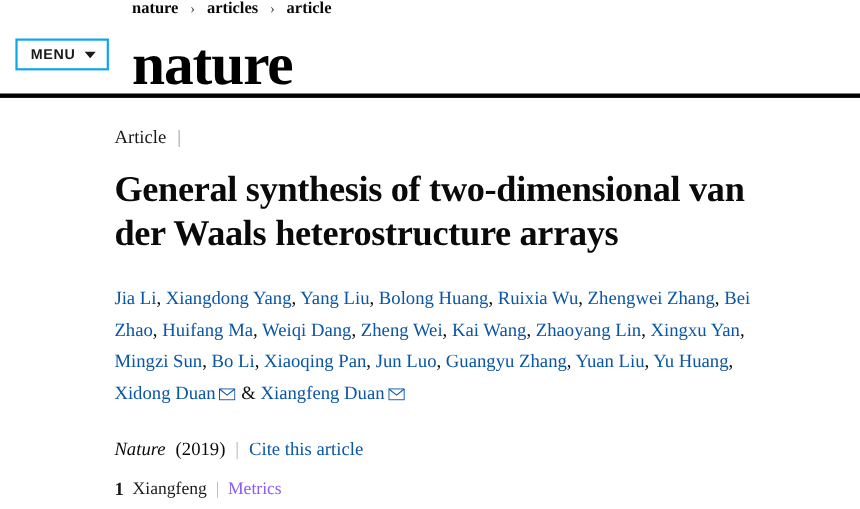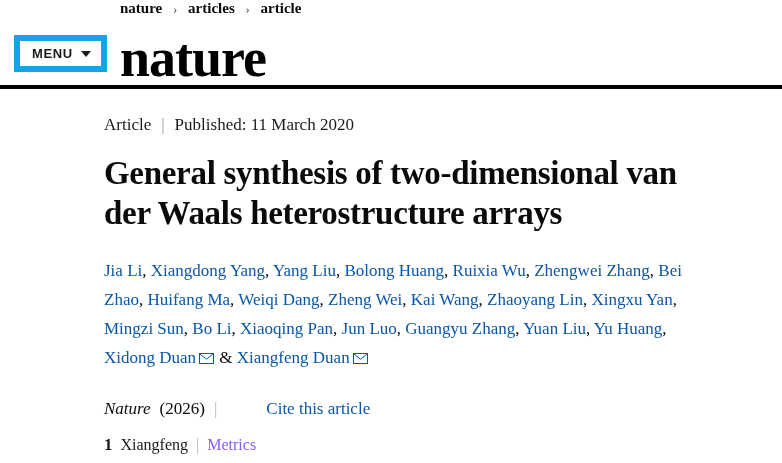--- a/index.html
+++ b/index.html
@@ -42,21 +42,21 @@
     position: relative;
     height: 62px;
     border-bottom: 4px solid #000;
     display: flex;
     align-items: center;
   }
   .menu-button {
     position: absolute;
     left: 14px;
     top: 12px;
-    border: 6px solid #0ea5e9;
+    border: 2px solid #0ea5e9;
     background: #fff;
     padding: 5px 10px 5px 12px;
     font-size: 13px;
     letter-spacing: 0.6px;
     font-weight: bold;
     color: #1a1a1a;
     display: flex;
     align-items: center;
     gap: 8px;
     cursor: pointer;
@@ -142,21 +142,20 @@
   .journal-line .jname {
     font-style: italic;
   }
   .journal-line .divider {
     color: #b5b5b5;
     font-weight: 300;
   }
   .journal-line a {
     color: #0b56a5;
     text-decoration: none;
-    margin-left: 40px;
   }
   .metrics-line {
     font-family: "Liberation Serif", serif;
     font-size: 16px;
     display: flex;
     align-items: center;
     gap: 8px;
     color: #1a1a1a;
   }
   .metrics-line .count {
@@ -189,39 +188,38 @@
     <span class="chev"></span>
   </button>
   <div class="brand">nature</div>
 </div>
 
 <div class="article">
 
   <div class="meta-line">
     <span>Article</span>
     <span class="divider">|</span>
-    <span>Published: 11 March 2020</span>
   </div>
 
   <h1 class="article-title">General synthesis of two-dimensional van der Waals heterostructure arrays</h1>
 
   <div class="authors">
     <a href="#">Jia Li</a><span class="sep">, </span><a href="#">Xiangdong Yang</a><span class="sep">, </span><a href="#">Yang Liu</a><span class="sep">, </span><a href="#">Bolong Huang</a><span class="sep">, </span><a href="#">Ruixia Wu</a><span class="sep">, </span><a href="#">Zhengwei Zhang</a><span class="sep">, </span><a href="#">Bei Zhao</a><span class="sep">, </span><a href="#">Huifang Ma</a><span class="sep">, </span><a href="#">Weiqi Dang</a><span class="sep">, </span><a href="#">Zheng Wei</a><span class="sep">, </span><a href="#">Kai Wang</a><span class="sep">, </span><a href="#">Zhaoyang Lin</a><span class="sep">, </span><a href="#">Xingxu Yan</a><span class="sep">, </span><a href="#">Mingzi Sun</a><span class="sep">, </span><a href="#">Bo Li</a><span class="sep">, </span><a href="#">Xiaoqing Pan</a><span class="sep">, </span><a href="#">Jun Luo</a><span class="sep">, </span><a href="#">Guangyu Zhang</a><span class="sep">, </span><a href="#">Yuan Liu</a><span class="sep">, </span><a href="#">Yu Huang</a><span class="sep">, </span><a href="#">Xidong Duan</a><span class="envelope"><svg width="15" height="11" viewBox="0 0 15 11">
           <rect x="0.5" y="0.5" width="14" height="10" fill="#ffffff" stroke="#0b56a5"></rect>
           <path d="M0.8 0.9 L7.5 6.2 L14.2 0.9" fill="none" stroke="#0b56a5" stroke-width="1"></path>
         </svg></span> <span class="sep">&amp;</span>
     <a href="#">Xiangfeng Duan</a><span class="envelope"><svg width="15" height="11" viewBox="0 0 15 11">
           <rect x="0.5" y="0.5" width="14" height="10" fill="#ffffff" stroke="#0b56a5"></rect>
           <path d="M0.8 0.9 L7.5 6.2 L14.2 0.9" fill="none" stroke="#0b56a5" stroke-width="1"></path>
         </svg></span>
   </div>
 
   <div class="journal-line">
     <span class="jname">Nature</span>
-    <span>(2026)</span>
+    <span>(2019)</span>
     <span class="divider">|</span>
     <a href="#">Cite this article</a>
   </div>
 
   <div class="metrics-line">
     <span class="count">1</span>
     <span>Xiangfeng</span>
     <span class="divider">|</span>
     <a href="#">Metrics</a>
   </div>

